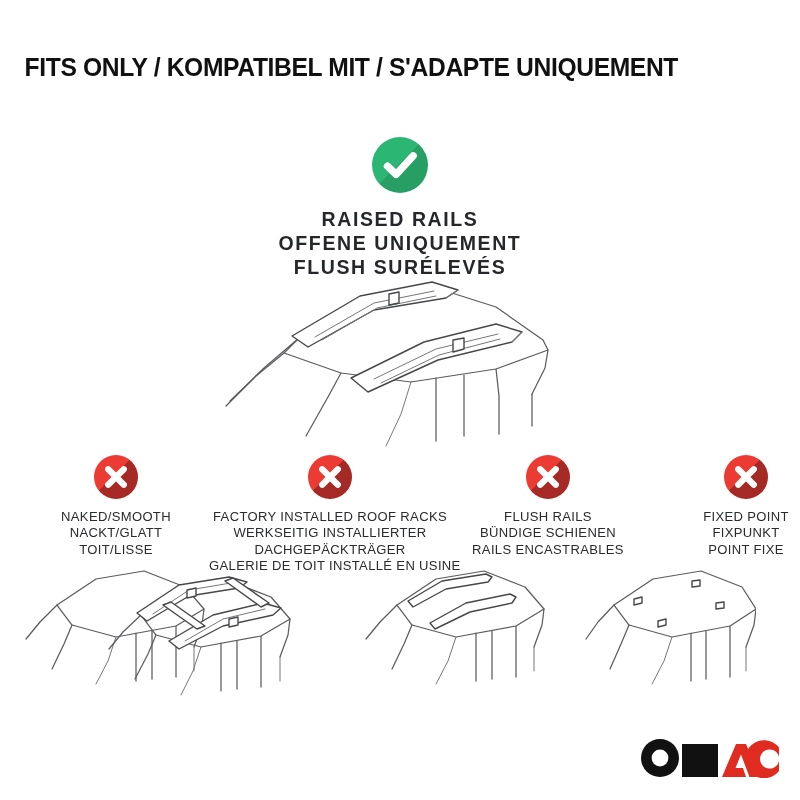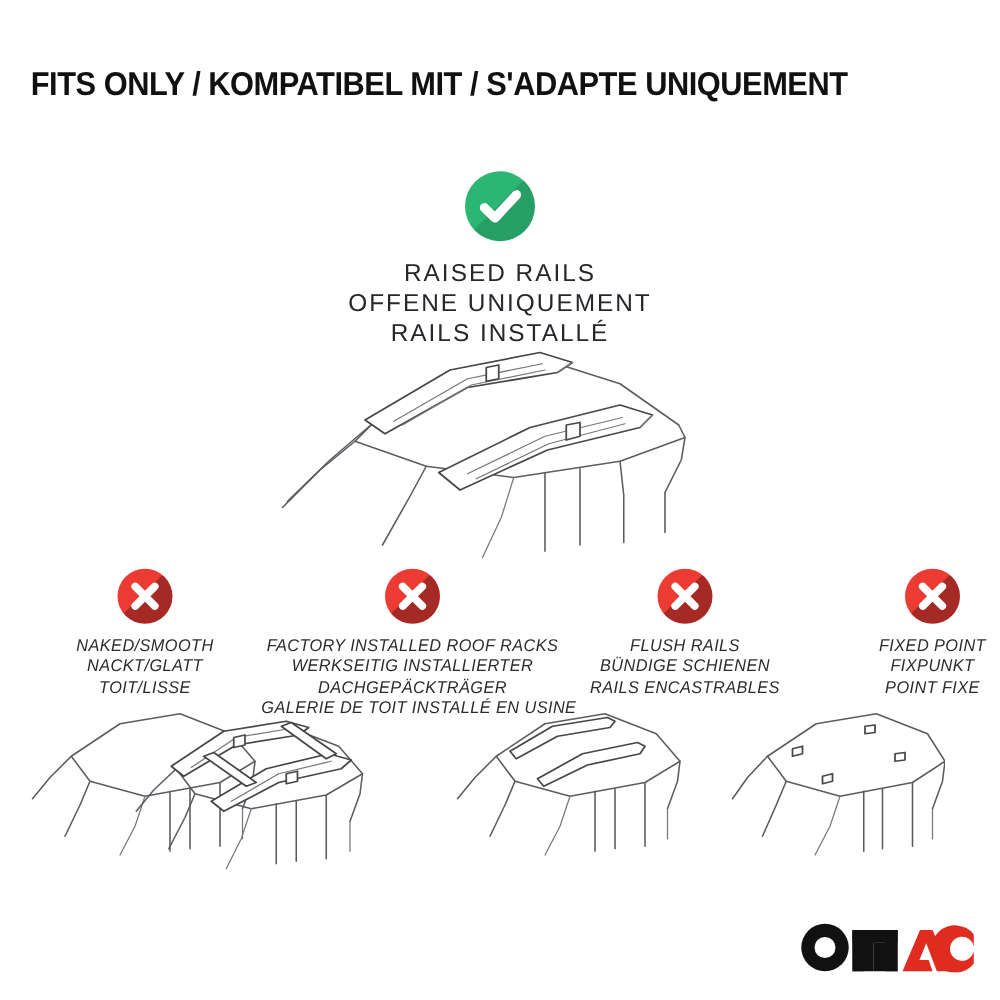--- a/index.html
+++ b/index.html
@@ -71,21 +71,21 @@
   }
   .hero-badge {
     width: 56px; height: 56px;
     margin: 0 auto;
   }
   .hero-labels {
     margin-top: 14px;
   }
   .hero-labels .line {
     font-size: 19.5px;
-    font-weight: 400;
+    font-weight: 700;
     letter-spacing: 1.6px;
     line-height: 24px;
     color: #26272b;
     white-space: nowrap;
   }
 
   
   .hero-art {
     position: absolute;
     left: 196px;
@@ -104,21 +104,21 @@
   }
   .cell {
     position: absolute;
     top: 0;
     text-align: center;
   }
   .cell .cbadge {
     width: 44px; height: 44px;
     margin: 0 auto;
   }
-  .cell .labels { margin-top: 10px; font-style: italic; }
+  .cell .labels { margin-top: 10px; }
   .cell .labels .line {
     font-size: 13.6px;
     font-weight: 400;
     letter-spacing: 0.35px;
     line-height: 16.4px;
     color: #2a2b2e;
     white-space: nowrap;
     transform: scaleX(0.96);
   }
   .cell .art {
@@ -159,21 +159,21 @@
   <div class="badge green hero-badge">
     <div class="shadow"></div>
     <svg width="56" height="56" viewBox="0 0 56 56" aria-hidden="true">
       <path d="M15.5 29.2 L24 37.4 L41.2 18.8" fill="none" stroke="#ffffff" stroke-width="7.4" stroke-linecap="round" stroke-linejoin="round"></path>
     </svg>
   </div>
 
   <div class="hero-labels">
     <div class="line">RAISED RAILS</div>
     <div class="line">OFFENE UNIQUEMENT</div>
-    <div class="line">RAILS INSTALLÉ</div>
+    <div class="line">FLUSH SURÉLEVÉS</div>
   </div>
 </div>
 
 <div class="hero-art">
   <svg width="430" height="180" viewBox="0 0 430 180" aria-hidden="true">
 
     <path class="ln" d="M103 62 L168 24 L237 11 L300 31 L347 64 L352 74 L300 93 L215 106 L145 97 L88 77 Z" fill="#ffffff"></path>
 
     <path class="ln" d="M103 62 L68 92 L34 125"></path>
     <path class="ln" d="M88 77 L60 100 L30 130"></path>

